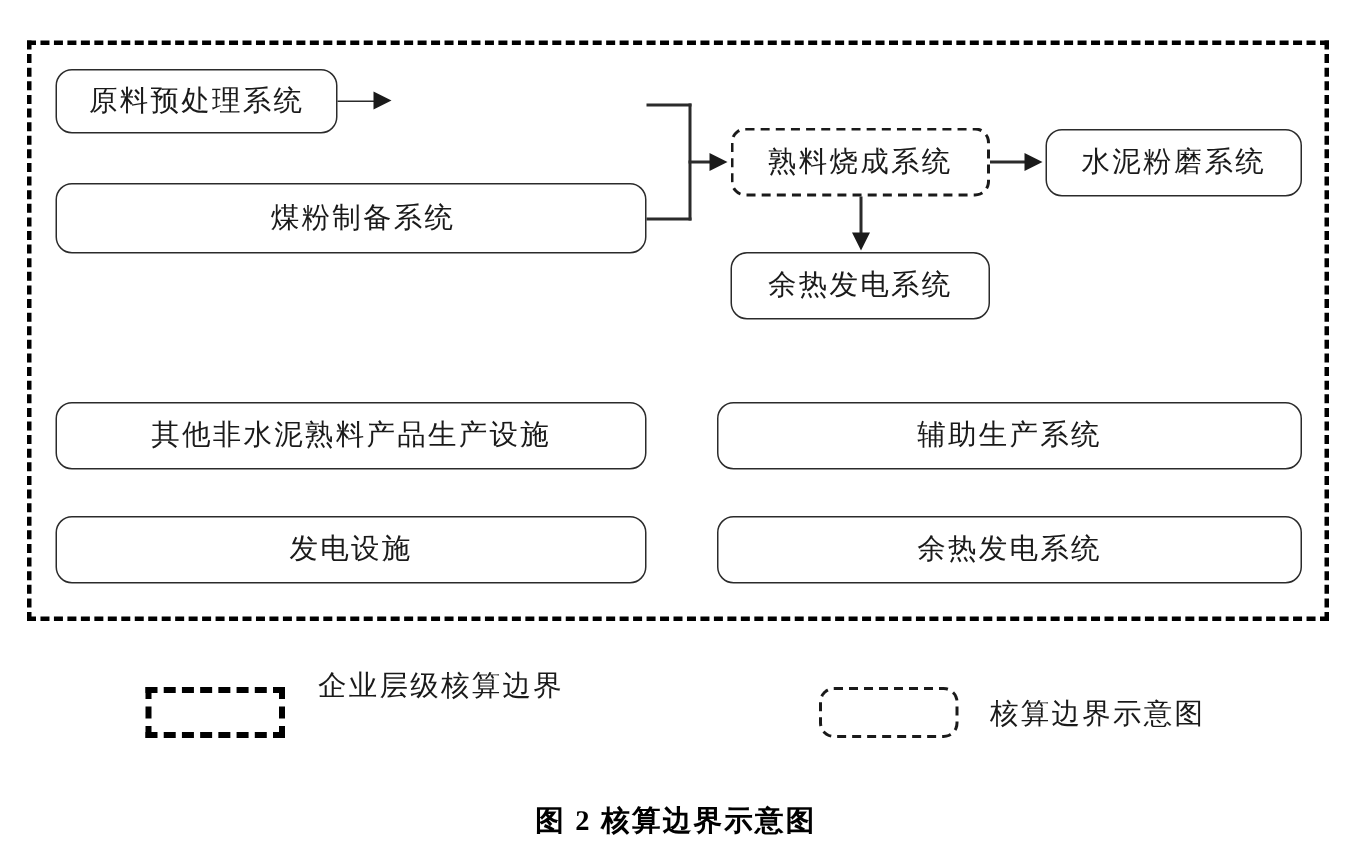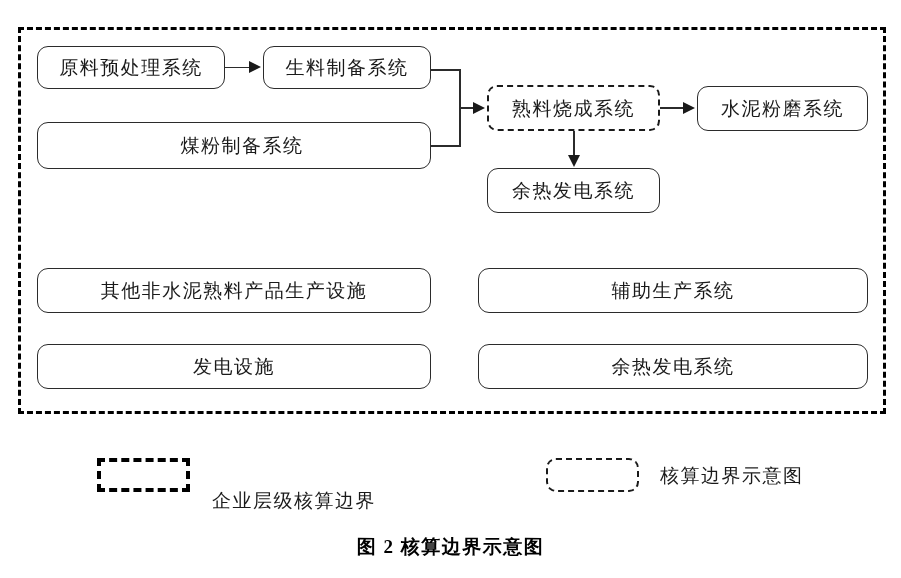--- a/index.html
+++ b/index.html
@@ -100,21 +100,21 @@
     box-sizing: border-box;
     background: #ffffff;
   }
   .legend-label {
     position: absolute;
     font-size: 19px;
     letter-spacing: 1.5px;
     color: #1a1a1a;
     white-space: nowrap;
   }
-  #legend-label-enterprise { left: 212px; top: 488px; }
+  #legend-label-enterprise { left: 212px; top: 444px; }
   #legend-label-clinker    { left: 660px; top: 463px; }
 
   
   .caption {
     position: absolute;
     left: 0;
     top: 534px;
     width: 901px;
     text-align: center;
     font-size: 19px;
@@ -128,23 +128,20 @@
 <body>
 
 <div id="canvas">
 
   <div class="enterprise-boundary"></div>
 
   <div class="pbox" style="left:37px; top:46px; width:188px; height:43px;">
     <span>原料预处理系统</span>
   </div>
 
-  <div class="pbox" style="left:263px; top:46px; width:168px; height:43px;">
-    <span>生料制备系统</span>
-  </div>
 
   <div class="pbox" style="left:37px; top:122px; width:394px; height:47px;padding-left:16px;">
     <span>煤粉制备系统</span>
   </div>
 
   <div class="pbox dashed" style="left:487px; top:85px; width:173px; height:46px;">
     <span>熟料烧成系统</span>
   </div>
 
   <div class="pbox" style="left:697px; top:86px; width:171px; height:45px;">

